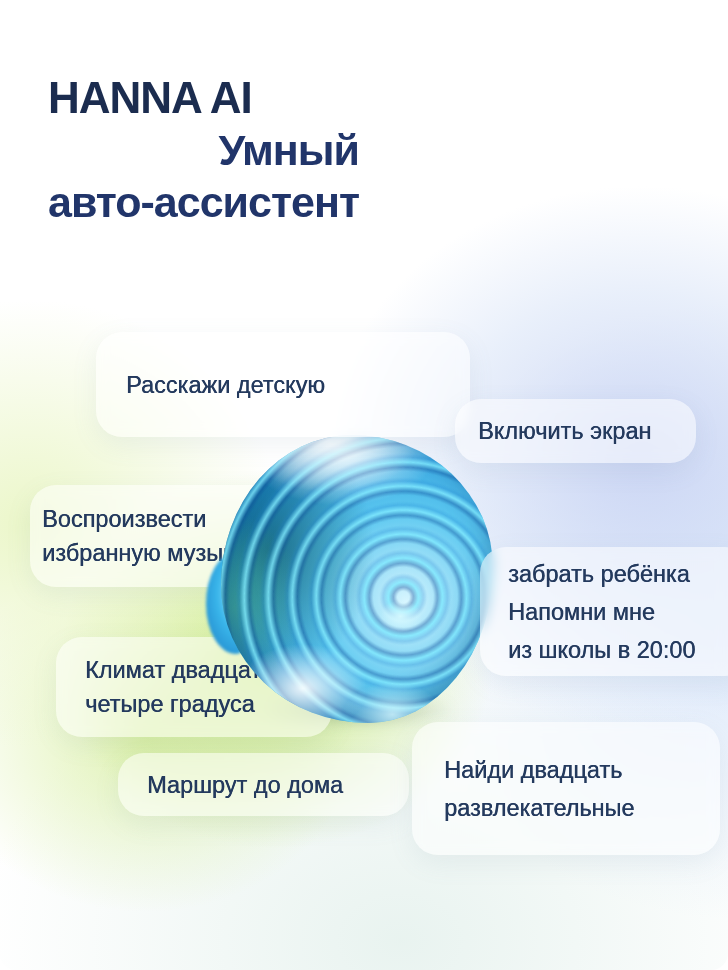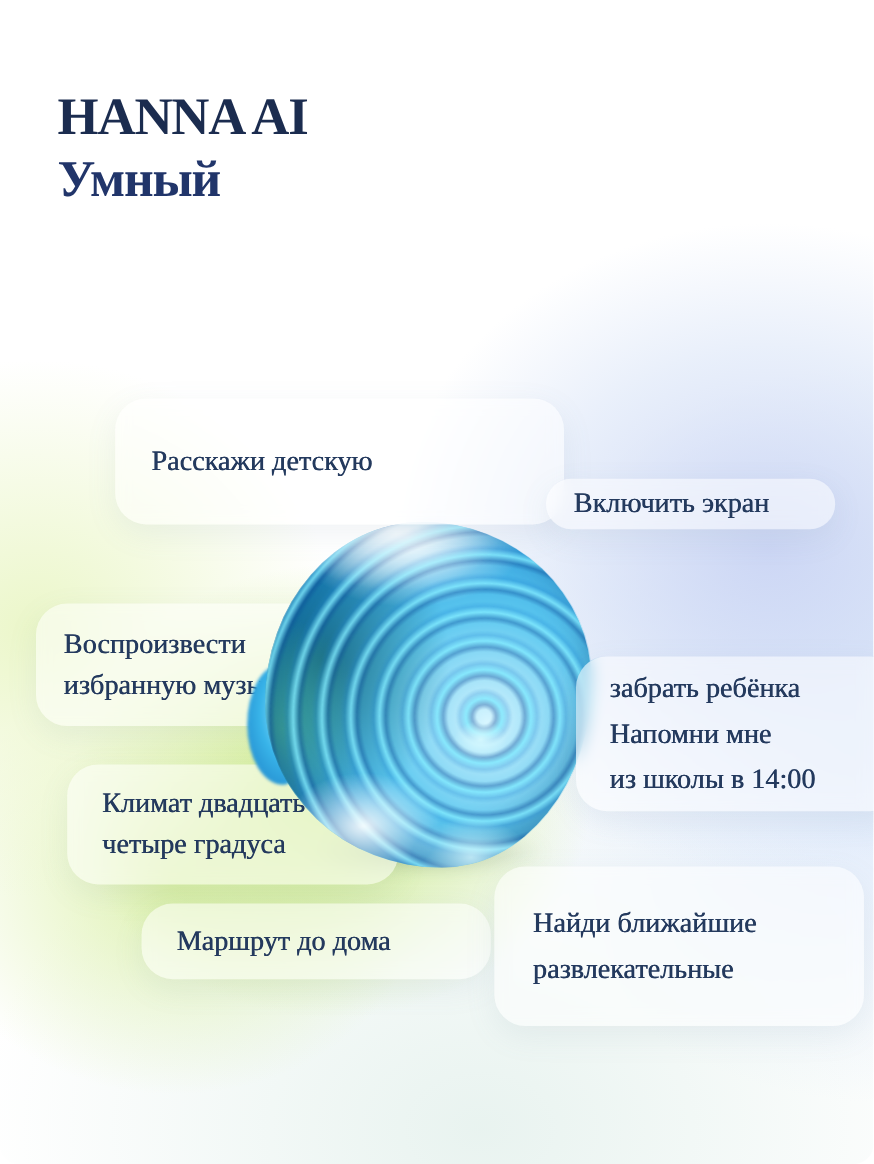--- a/index.html
+++ b/index.html
@@ -1,55 +1,55 @@
 <!DOCTYPE html>
 <html lang="ru"><head>
 <meta charset="utf-8">
 <style>
   html,body{margin:0;padding:0;background:#fff;}
   .page{
     position:relative;width:728px;height:970px;overflow:hidden;
-    font-family:Liberation Serif, serif;
+    font-family:Liberation Sans, sans-serif;
     background:
       radial-gradient(420px 360px at 88% 47%, rgba(198,209,243,0.85) 0%, rgba(214,226,247,0.55) 45%, rgba(255,255,255,0) 75%),
       radial-gradient(480px 440px at 101% 63%, rgba(206,223,248,0.75) 0%, rgba(255,255,255,0) 70%),
       radial-gradient(360px 320px at 4% 54%, rgba(234,246,198,0.95) 0%, rgba(255,255,255,0) 70%),
       radial-gradient(310px 270px at 38% 68%, rgba(198,232,122,0.9) 0%, rgba(255,255,255,0) 70%),
       radial-gradient(300px 250px at 20% 76%, rgba(216,239,160,0.8) 0%, rgba(255,255,255,0) 70%),
       radial-gradient(560px 420px at 55% 97%, rgba(223,238,233,0.7) 0%, rgba(255,255,255,0) 75%),
       #ffffff;
     border-radius: 17px;
   }
   
   .title-block{position:absolute;left:48px;top:72px;z-index:4;}
   .brand{
     font-size:44px;line-height:52px;font-weight:bold;letter-spacing:-1px;
     color:#1b2c4f;white-space:nowrap;
   }
   .subtitle{
     font-size:43px;line-height:52px;font-weight:bold;letter-spacing:-1px;
-    color:#21356a;white-space:nowrap;
+    color:#21356a;white-space:nowrap;text-align:right;
   }
   
   .bubble{
     position:absolute;z-index:3;
     background:rgba(255,255,255,0.52);
     backdrop-filter:blur(6px);
     -webkit-backdrop-filter:blur(6px);
     border-radius:26px;
     box-shadow:0 8px 26px rgba(110,140,160,0.10);
     display:flex;flex-direction:column;justify-content:center;
     padding:0 22px 0 30px;
     color:#243a5e;font-size:23.5px;line-height:34px;font-weight:500;
     text-shadow:0.4px 0 currentColor;
     white-space:nowrap;
   }
   .b1{left:96px;top:332px;width:322px;height:105px;gap:28px;}
-  .b2{left:455px;top:399px;width:196px;height:42px;padding-left:23px;}
-  .b3{left:30px;top:503px;width:242px;height:102px;padding-left:23px;z-index:1;}
+  .b2{left:455px;top:399px;width:196px;height:64px;padding-left:23px;}
+  .b3{left:30px;top:485px;width:242px;height:102px;padding-left:12px;z-index:1;}
   .b4{left:480px;top:547px;width:221px;height:129px;line-height:38px;padding-left:28px;}
   .b5{left:56px;top:637px;width:225px;height:100px;padding-left:29px;z-index:1;}
   .b6{left:118px;top:753px;width:240px;height:63px;padding-left:29px;}
   .b7{left:412px;top:722px;width:254px;height:133px;line-height:38px;padding-left:32px;}
   
   .orb-shadow{
     position:absolute;left:258px;top:694px;width:200px;height:32px;z-index:1;
     border-radius:50%;
     background:radial-gradient(ellipse at center, rgba(45,80,65,0.38) 0%, rgba(45,80,65,0) 70%);
     filter:blur(7px);
@@ -92,20 +92,21 @@
   }
 </style>
 </head>
 <body>
 
 <div class="page">
 
   <header class="title-block">
     <div class="brand">HANNA AI</div>
     <div class="subtitle">Умный</div>
+    <div class="subtitle">авто-ассистент</div>
   </header>
 
   <div class="orb-shadow"></div>
   <div class="orb-blob"></div>
   <div class="orb"></div>
 
   <div class="bubble b1">
     <span>Расскажи детскую</span>
   </div>
 
@@ -114,30 +115,30 @@
   </div>
 
   <div class="bubble b3">
     <span>Воспроизвести</span>
     <span>избранную музыку</span>
   </div>
 
   <div class="bubble b4">
     <span>забрать ребёнка</span>
     <span>Напомни мне</span>
-    <span>из школы в 14:00</span>
+    <span>из школы в 20:00</span>
   </div>
 
   <div class="bubble b5">
     <span>Климат двадцать</span>
     <span>четыре градуса</span>
   </div>
 
   <div class="bubble b6">
     <span>Маршрут до дома</span>
   </div>
 
   <div class="bubble b7">
-    <span>Найди ближайшие</span>
+    <span>Найди двадцать</span>
     <span>развлекательные</span>
   </div>
 
 </div>
 
 </body></html>

